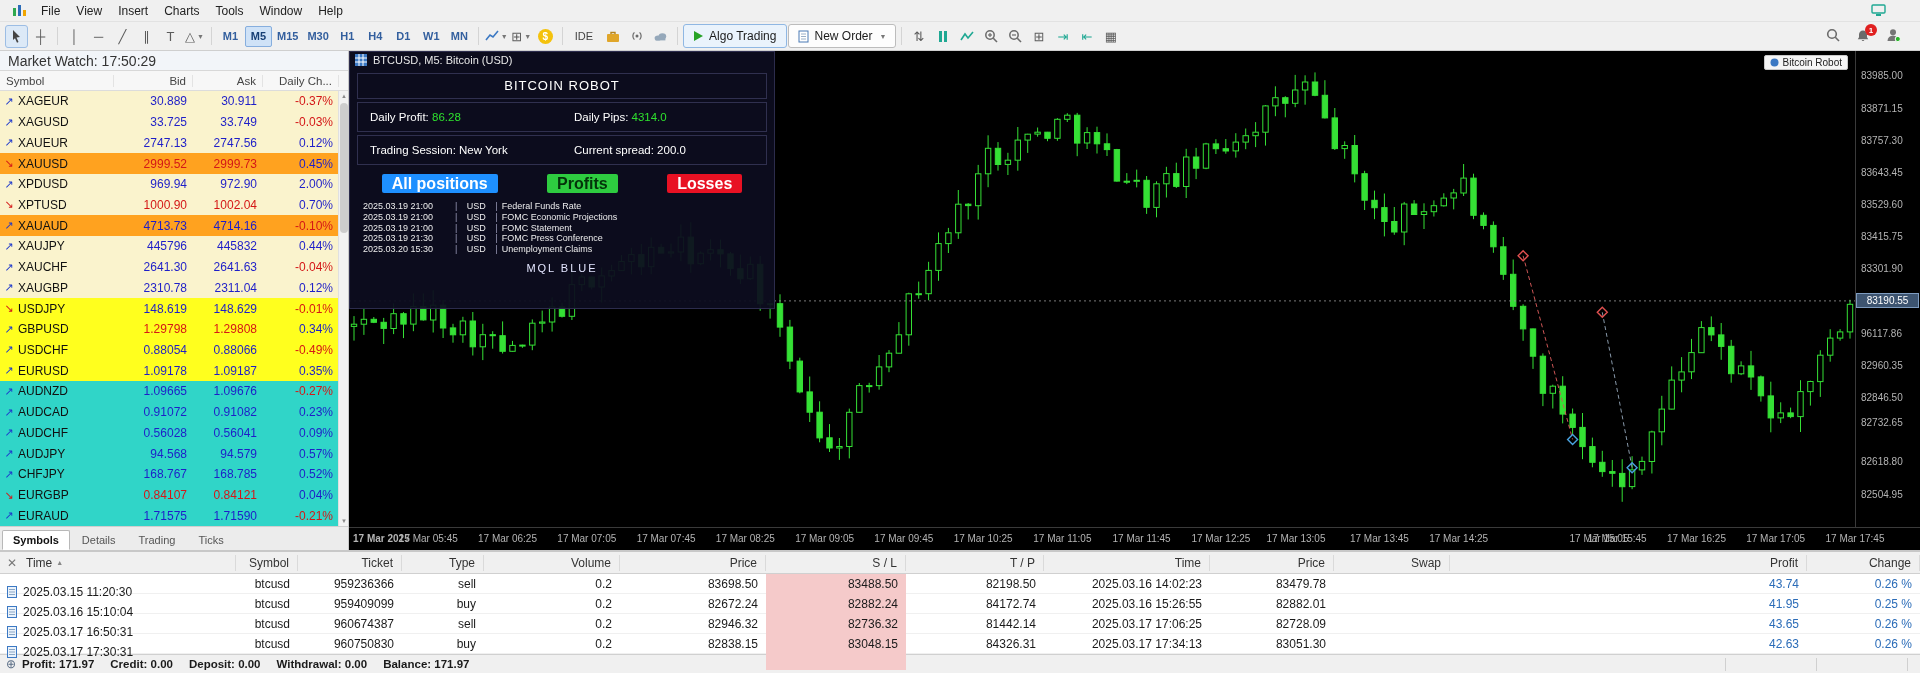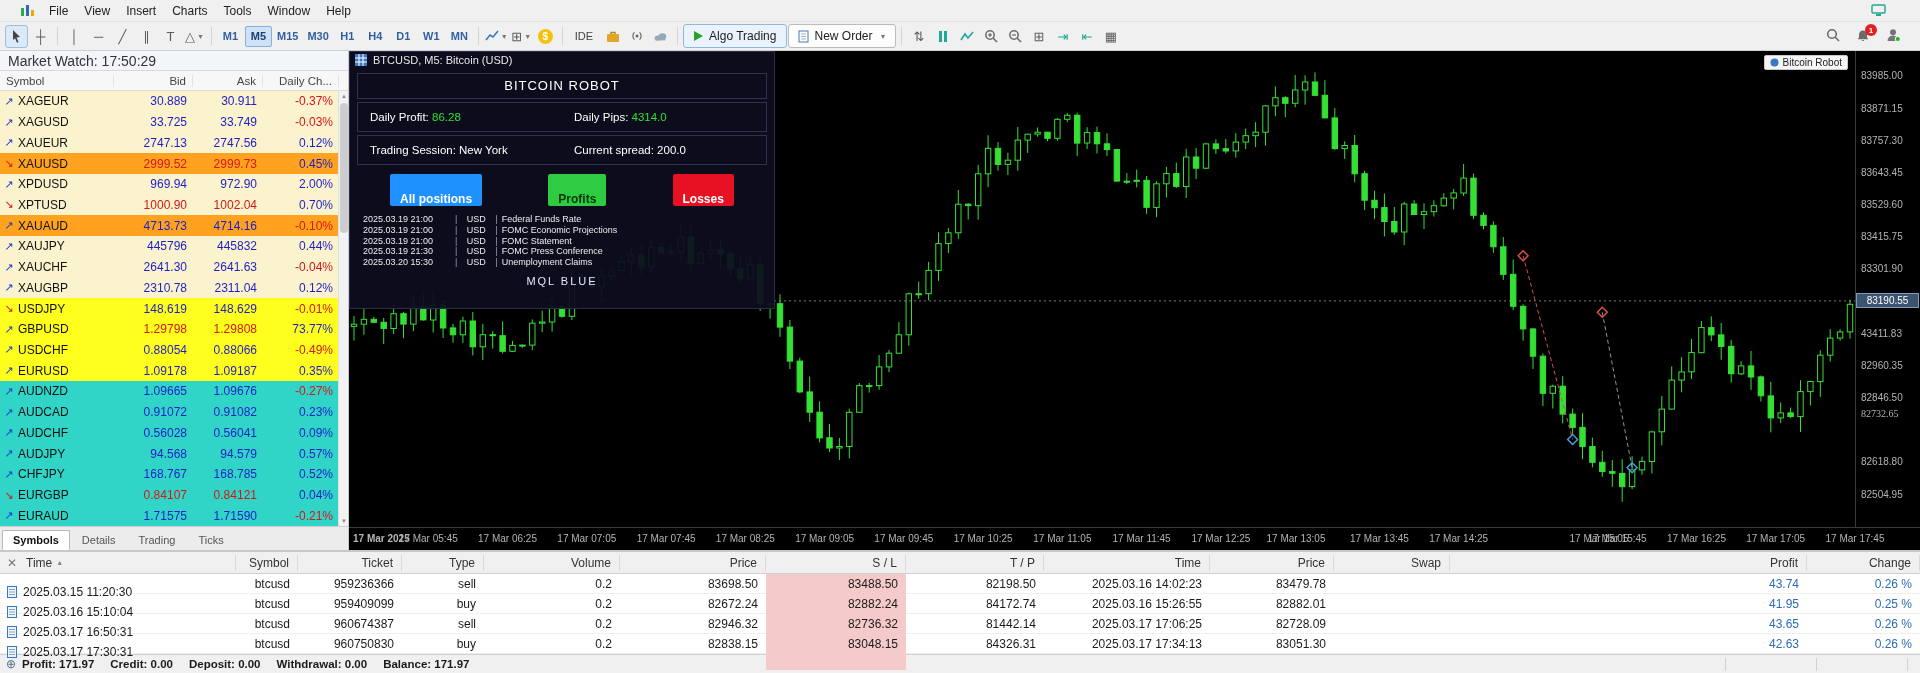--- a/index.html
+++ b/index.html
@@ -1,20 +1,20 @@
 <!DOCTYPE html>
 <html><head>
 <meta charset="utf-8">
 <style>
   *{margin:0;padding:0;box-sizing:border-box;font-family:"Liberation Sans",sans-serif;}
   html,body{width:1920px;height:673px;overflow:hidden;background:#fff;}
   .app{position:relative;width:1920px;height:673px;background:#f0f0f0;font-size:12px;color:#222;}
 
   
-  .menubar{height:22px;display:flex;align-items:center;background:#f0f0f0;border-bottom:1px solid #e2e2e2;padding-left:19px;}
+  .menubar{height:22px;display:flex;align-items:center;background:#f0f0f0;border-bottom:1px solid #e2e2e2;padding-left:11px;}
   .logo{width:18px;height:16px;display:flex;align-items:center;justify-content:center;margin-right:4px;}
   .menu-items{display:flex;}
   .menu-item{padding:2px 8px;font-size:12px;color:#222;cursor:default;}
   .mb-right{margin-left:auto;margin-right:34px;display:flex;align-items:center;}
 
   
   .toolbar{height:29px;display:flex;align-items:center;background:#f0f0f0;border-bottom:1px solid #cfcfcf;padding:0 5px;gap:1px;}
   .tbtn{height:23px;min-width:23px;display:flex;align-items:center;justify-content:center;border-radius:3px;color:#5c5c5c;font-size:13px;border:1px solid transparent;}
   .tbtn.active{background:#dce9f7;border:1px solid #9cbde4;}
   .tsep{width:1px;height:18px;background:#d4d4d4;margin:0 4px;}
@@ -75,21 +75,21 @@
   .ea-badge{position:absolute;right:72px;top:4px;height:15px;display:flex;align-items:center;gap:4px;background:#f5f5f5;border:1px solid #c8c8c8;border-radius:2px;padding:0 5px;font-size:10px;color:#222;z-index:6;}
 
   
   .robot-panel{position:absolute;left:0;top:0;width:426px;height:258px;background:rgba(13,13,31,0.94);border:1px solid #2c2c4c;padding-top:18px;color:#fff;z-index:4;}
   .rp-section{border:1px solid #30304f;margin:3px 7px 0;}
   .rp-title{height:26px;line-height:24px;text-align:center;font-size:13px;letter-spacing:1px;color:#fff;}
   .rp-row{display:flex;}
   .rp-row > div{flex:1;padding:8px 12px;font-size:11.5px;white-space:nowrap;}
   .green{color:#2ee02e;}
   .rp-buttons{display:flex;justify-content:space-around;align-items:center;margin:9px 7px 0;}
-  .rp-btn{height:19px;line-height:19px;padding:16px 10px;font-size:12px;font-weight:bold;color:#fff;border-radius:2px;text-align:center;}
+  .rp-btn{height:19px;line-height:19px;padding:0 10px;font-size:16px;font-weight:bold;color:#fff;border-radius:2px;text-align:center;}
   .rp-btn.profits{color:#04330a;}
   .rp-news{margin:8px 7px 0;padding-left:6px;}
   .rp-news-line{font-size:9px;line-height:10.8px;color:#ececec;white-space:nowrap;}
   .rp-news-line .nt{display:inline-block;width:88px;}
   .rp-news-line .nc{display:inline-block;width:30px;text-align:center;}
   .rp-news-line .sep{color:#9a9ab8;padding:0 4px;}
   .rp-footer{margin-top:7px;text-align:center;font-size:11px;letter-spacing:2px;color:#e4e6ff;}
 
   
   .toolbox{position:relative;height:104px;border-top:2px solid #c8c8c8;background:#fff;}
@@ -388,21 +388,21 @@
             <span class="mw-sym">USDJPY</span>
             <span class="mw-num tone-up">148.619</span>
             <span class="mw-num tone-up">148.629</span>
             <span class="mw-num tone-down">-0.01%</span>
           </div>
           <div class="mw-row band-yellow">
             <span class="mw-arrow up">↗</span>
             <span class="mw-sym">GBPUSD</span>
             <span class="mw-num tone-down">1.29798</span>
             <span class="mw-num tone-down">1.29808</span>
-            <span class="mw-num tone-up">73.77%</span>
+            <span class="mw-num tone-up">0.34%</span>
           </div>
           <div class="mw-row band-yellow">
             <span class="mw-arrow up">↗</span>
             <span class="mw-sym">USDCHF</span>
             <span class="mw-num tone-up">0.88054</span>
             <span class="mw-num tone-up">0.88066</span>
             <span class="mw-num tone-down">-0.49%</span>
           </div>
           <div class="mw-row band-yellow">
             <span class="mw-arrow up">↗</span>
@@ -789,24 +789,24 @@
           <path d="M 1283.1 411.7 L 1288.1 416.7 L 1283.1 421.7 L 1278.1 416.7 Z" fill="none" stroke="#4aa3e0" stroke-width="1.4"></path>
         </svg>
       <div class="price-axis">
           <span class="pl" style="top: 19.4px;">83985.00</span>
           <span class="pl" style="top: 51.6px;">83871.15</span>
           <span class="pl" style="top: 83.7px;">83757.30</span>
           <span class="pl" style="top: 115.9px;">83643.45</span>
           <span class="pl" style="top: 148.1px;">83529.60</span>
           <span class="pl" style="top: 180.2px;">83415.75</span>
           <span class="pl" style="top: 212.4px;">83301.90</span>
-          <span class="pl" style="top: 276.7px;">43411.83</span>
+          <span class="pl" style="top: 276.7px;">96117.86</span>
           <span class="pl" style="top: 308.9px;">82960.35</span>
           <span class="pl" style="top: 341px;">82846.50</span>
-          <span class="pl" style="top: 357px; font-family: Liberation Serif, serif;">82732.65</span>
+          <span class="pl" style="top: 366px;">82732.65</span>
           <span class="pl" style="top: 405.4px;">82618.80</span>
           <span class="pl" style="top: 437.5px;">82504.95</span>
         </div>
       <div class="price-badge" style="top: 241.9px;">83190.55</div>
       <div class="time-axis">
           <span class="tl first" style="left: 4px;">17 Mar 2025</span>
           <span class="tl" style="left: 79.3px;">17 Mar 05:45</span>
           <span class="tl" style="left: 158.5px;">17 Mar 06:25</span>
           <span class="tl" style="left: 237.8px;">17 Mar 07:05</span>
           <span class="tl" style="left: 317.1px;">17 Mar 07:45</span>

